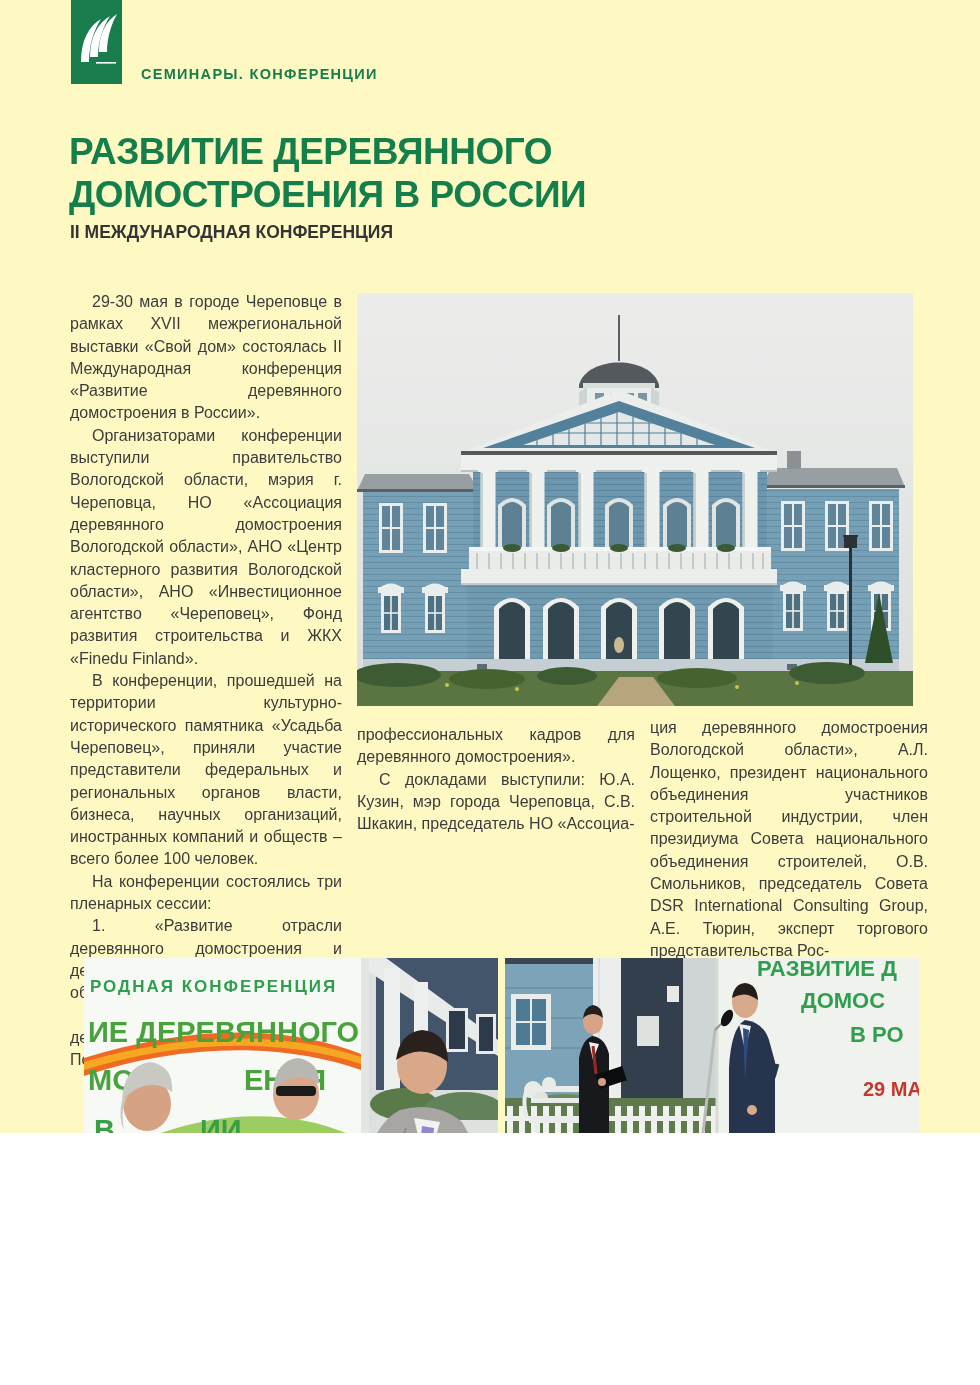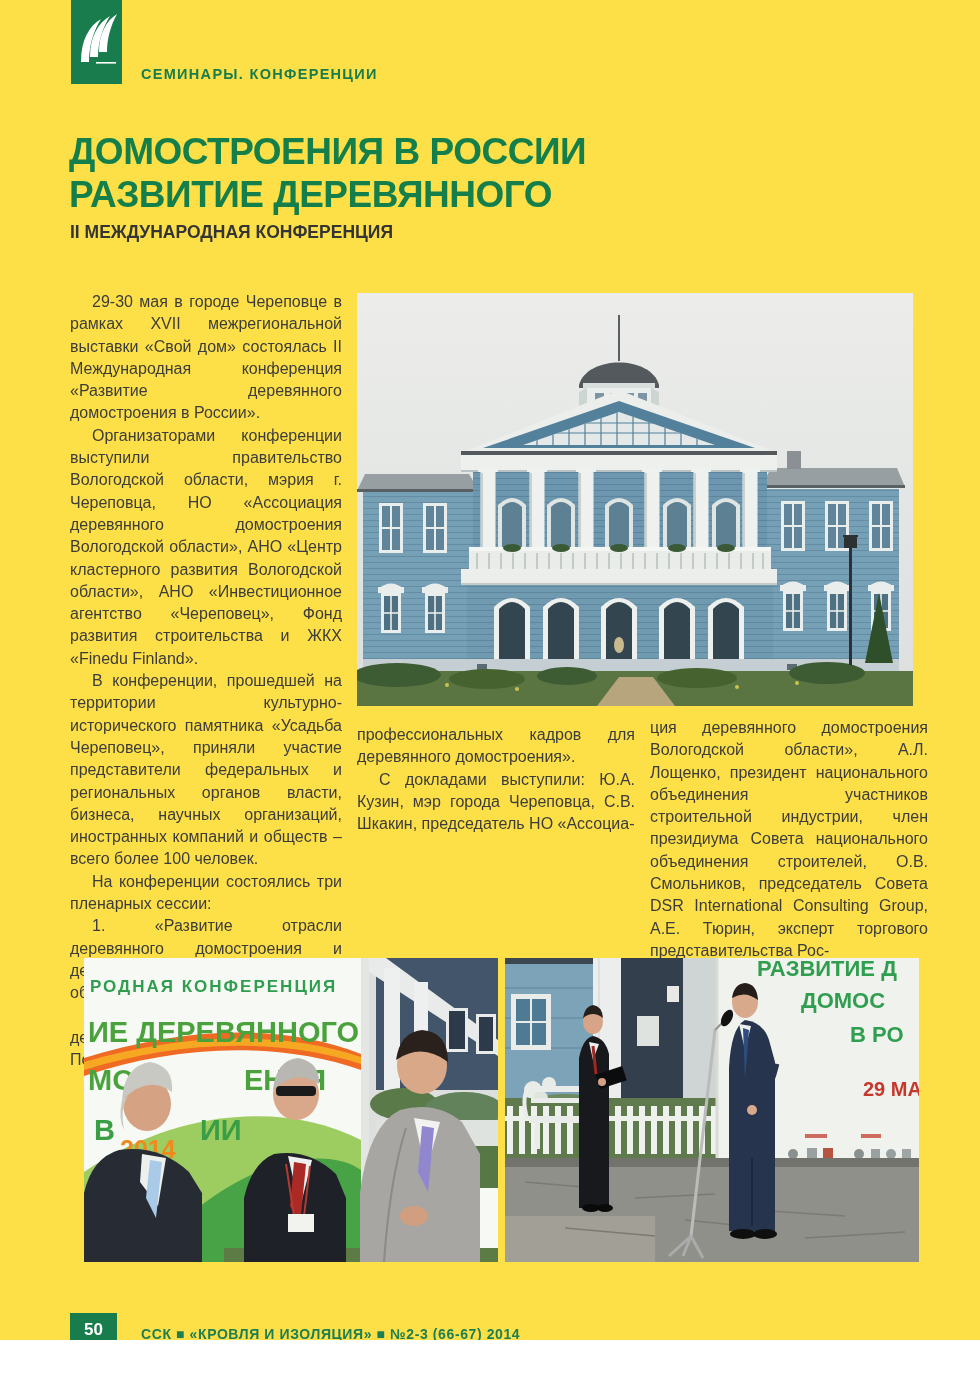--- a/index.html
+++ b/index.html
@@ -1,16 +1,16 @@
 <!DOCTYPE html>
 <html><head>
 <meta charset="utf-8">
 <style>
   html,body{margin:0;padding:0;background:#ffffff;}
-  .page{position:relative;width:980px;height:1340px;background:#fde047;overflow:hidden;
+  .page{position:relative;width:980px;height:1133px;background:#fef9c3;overflow:hidden;
         font-family:"Liberation Sans", sans-serif;}
   .logo-box{position:absolute;left:71px;top:0;width:51px;height:84px;background:#187c4c;}
   .section-label{position:absolute;left:141px;top:66px;font-size:14.5px;font-weight:bold;
         color:#187c4c;letter-spacing:1.3px;}
   .title{position:absolute;left:69px;top:130px;font-size:37px;line-height:43px;font-weight:bold;
         color:#157f4c;letter-spacing:-0.5px;}
   .subtitle{position:absolute;left:70px;top:222px;font-size:17.5px;font-weight:bold;color:#343434;}
   .col{position:absolute;font-size:16px;line-height:22.3px;color:#3c3c3c;text-align:justify;}
   .col p{margin:0;text-indent:22px;}
   .col p.noindent{text-indent:0;}
@@ -37,22 +37,22 @@
     <svg viewBox="0 0 51 84" width="51" height="84">
       <path d="M10,62 C10,40 18,26 30,19 C23,30 18,45 18,62 Z" fill="#ffffff"></path>
       <path d="M19,57 C19,37 27,23 39,16 C32,27 27,42 27,57 Z" fill="#ffffff"></path>
       <path d="M28,52 C28,34 35,21 46,14 C40,25 36,38 36,52 Z" fill="#ffffff"></path>
       <rect x="25" y="62" width="20" height="1.6" fill="#ffffff"></rect>
     </svg>
   </div>
   <div class="section-label">СЕМИНАРЫ. КОНФЕРЕНЦИИ</div>
 
   <div class="title">
+    <div>РАЗВИТИЕ ДЕРЕВЯННОГО</div>
     <div>ДОМОСТРОЕНИЯ В РОССИИ</div>
-    <div>РАЗВИТИЕ ДЕРЕВЯННОГО</div>
   </div>
   <div class="subtitle">II МЕЖДУНАРОДНАЯ КОНФЕРЕНЦИЯ</div>
 
   <div class="col" id="col1">
     <p>29-30 мая в городе Череповце в рамках XVII межрегиональной выставки «Свой дом» состоялась II Международная конференция «Развитие деревянного домостроения в России».</p>
     <p>Организаторами конференции выступили правительство Вологодской области, мэрия г. Череповца, НО «Ассоциация деревянного домостроения Вологодской области», АНО «Центр кластерного развития Вологодской области», АНО «Инвестиционное агентство «Череповец», Фонд развития строительства и ЖКХ «Finedu Finland».</p>
     <p>В конференции, прошедшей на территории культурно-исторического памятника «Усадьба Череповец», приняли участие представители федеральных и региональных органов власти, бизнеса, научных организаций, иностранных компаний и обществ – всего более 100 человек.</p>
     <p>На конференции состоялись три пленарных сессии:</p>
     <p>1. «Развитие отрасли деревянного домостроения и деревообработки в Вологодской области».</p>
     <p>2. «Новые технологии в деревянном домостроении. Подготовка</p>

